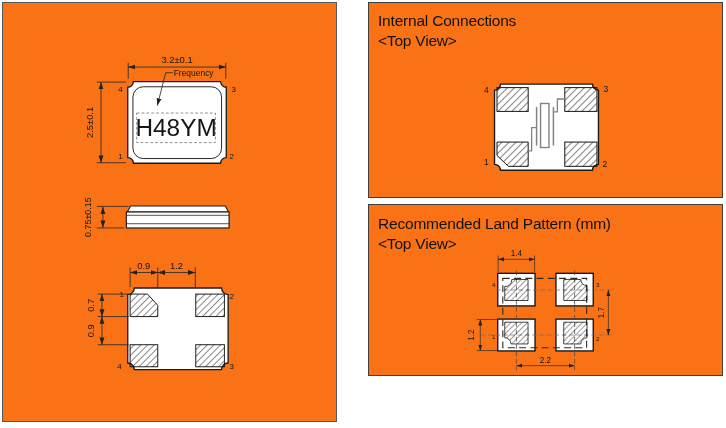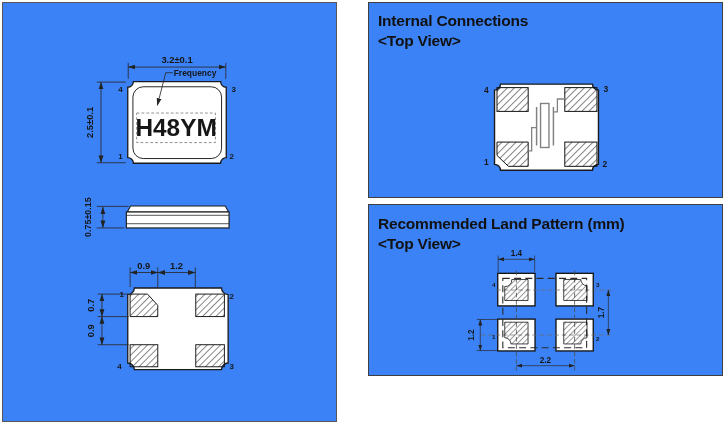--- a/index.html
+++ b/index.html
@@ -1,18 +1,18 @@
 <!DOCTYPE html>
 <html><head>
 <meta charset="utf-8">
 <style>
   html,body{margin:0;padding:0;background:#fff;}
   .stage{position:relative;width:726px;height:428px;background:#fff;overflow:hidden;
          font-family:"Liberation Sans", sans-serif;}
-  .panel{position:absolute;background:#3b82f6;border:1.5px solid #3f3f3f;box-sizing:border-box;font-weight:bold;}
+  .panel{position:absolute;background:#f97316;border:1.5px solid #3f3f3f;box-sizing:border-box;}
   #panel-left{left:2px;top:2px;width:335px;height:420px;border-color:#585858;}
   #panel-ic{left:368px;top:2px;width:355px;height:196px;}
   #panel-land{left:368px;top:204px;width:355px;height:172px;}
   .panel svg{position:absolute;left:0;top:0;width:100%;height:100%;}
   .ptitle{position:absolute;left:9px;color:#111;font-size:15.5px;line-height:20px;
           letter-spacing:-0.2px;white-space:pre;}
   #panel-ic .ptitle{top:8px;}
   #panel-land .ptitle{top:9px;}
   text{font-family:"Liberation Sans", sans-serif;fill:#161616;}
   .dim{font-size:10px;}

